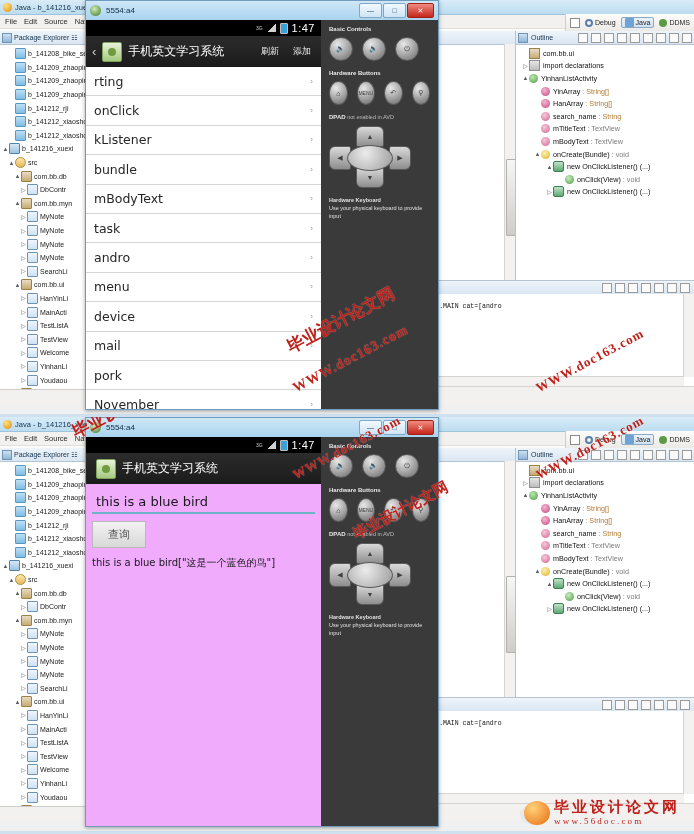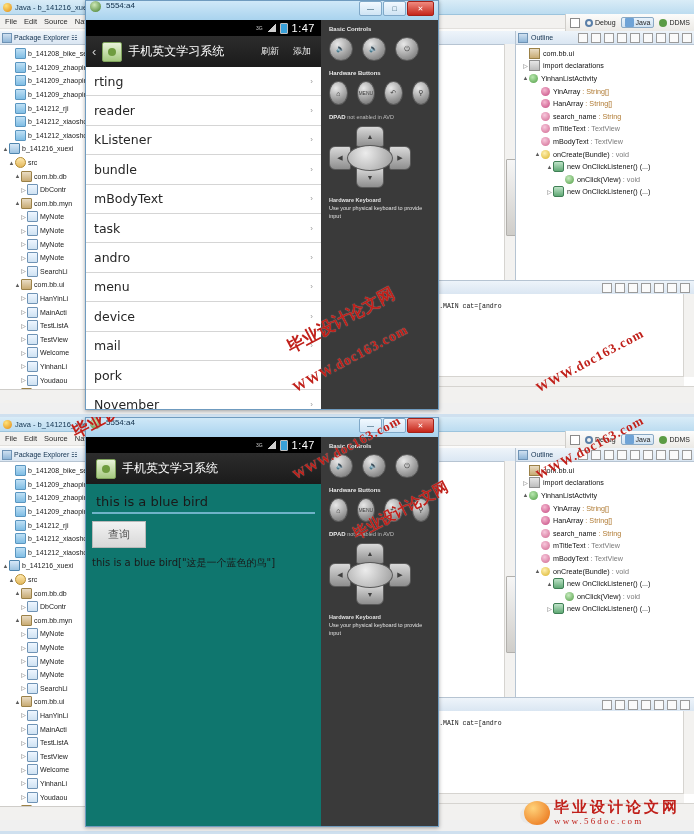--- a/index.html
+++ b/index.html
@@ -111,21 +111,21 @@
      border-top:1px solid #d6d4d0;display:flex;align-items:center;gap:5px;padding:0 6px;}
   .heap{border:1px solid #a9a7a3;background:linear-gradient(#fffdf0,#f2eecf);
      font-size:7px;color:#1a1a1a;padding:0 10px;line-height:11px;}
   .trash{width:8px;height:10px;background:linear-gradient(#dfe9f2,#9fb8cc);border:1px solid #7c93a6;border-radius:1px;}
   .ide-bottom-line{position:absolute;left:0;right:0;bottom:0;height:3px;background:#cfe0ef;}
 
   
   .emu{position:absolute;left:85px;top:0;width:352px;height:408px;
        background:#f2f6fa;border:1px solid #6f9bbf;box-shadow:0 1px 4px rgba(0,0,0,.35);}
   .emu-title{height:19px;background:linear-gradient(#cfe8f8,#a9d3ee);
-      display:flex;padding:0 4px;border-bottom:1px solid #8ab6d6;}
+      display:flex;align-items:center;padding:0 4px;border-bottom:1px solid #8ab6d6;}
   .emu-title .ico{width:11px;height:11px;border-radius:50%;
       background:radial-gradient(circle at 40% 35%,#cfe9b8,#3f7a28);margin-right:5px;flex:none;}
   .emu-title .t{font-size:8px;color:#0e2c47;}
   .wbtns{margin-left:auto;display:flex;}
   .wbtn{width:21px;height:13px;margin-left:1px;border:1px solid #7fa8c8;border-radius:2px;
       background:linear-gradient(#f2f9ff,#cfe4f4);display:flex;align-items:center;justify-content:center;
       font-size:7px;color:#16445f;}
   .wbtn.close{background:linear-gradient(#f08b80,#c5261a);border-color:#a32118;color:#fff;width:25px;}
 
   .emu-body{position:absolute;left:0;right:0;top:19px;bottom:0;display:flex;justify-content:center;}
@@ -148,21 +148,21 @@
   .appbar .act{margin-left:auto;display:flex;gap:14px;padding-right:4px;}
   .appbar .act span{font-size:9px;color:#eee;font-family:"DejaVu Sans",sans-serif;}
 
   .lst{background:#fff;position:absolute;left:0;right:0;top:47px;bottom:0;overflow:hidden;}
   .lrow{height:28.4px;border-bottom:1px solid #d5d5d5;display:flex;align-items:center;
       padding:0 8px;position:relative;background:#fff;}
   .lrow .lt{font-size:12.5px;color:#262626;font-family:"DejaVu Sans",sans-serif;}
   .lrow .chev{margin-left:auto;font-size:8px;color:#9a9a9a;}
 
   
-  .p2{position:absolute;left:0;right:0;top:47px;bottom:0;background:#0f766e;padding:6px 6px 0 6px;}
+  .p2{position:absolute;left:0;right:0;top:47px;bottom:0;background:#f0abfc;padding:6px 6px 0 6px;}
   .p2 .inp{height:22px;border-bottom:2px solid #6fb3c9;display:flex;align-items:center;
       padding:0 4px;font-size:13px;color:#1a1a1a;font-family:"DejaVu Sans",sans-serif;}
   .p2 .qbtn{margin-top:7px;width:52px;height:25px;border:1px solid #b9b9b9;
       background:linear-gradient(#f2f2f2,#d8d8d8);display:flex;align-items:center;
       justify-content:center;font-size:11px;color:#555;font-family:"DejaVu Sans",sans-serif;}
   .p2 .res{margin-top:8px;font-size:10px;color:#1a1a1a;font-family:"DejaVu Sans",sans-serif;}
 
   
   .ctrls{flex:1;background:#3a3a3a;position:relative;padding:6px 8px;color:#e8e8e8;overflow:hidden;}
   .ctrls h5{margin:0 0 5px 0;font-size:6px;font-weight:bold;color:#e8e8e8;}
@@ -560,21 +560,21 @@
             <span>刷新</span>
             <span>添加</span>
           </span>
         </div>
         <div class="lst">
             <div class="lrow">
               <span class="lt">rting</span>
               <span class="chev">›</span>
             </div>
             <div class="lrow">
-              <span class="lt">reader</span>
+              <span class="lt">onClick</span>
               <span class="chev">›</span>
             </div>
             <div class="lrow">
               <span class="lt">kListener</span>
               <span class="chev">›</span>
             </div>
             <div class="lrow">
               <span class="lt">bundle</span>
               <span class="chev">›</span>
             </div>

